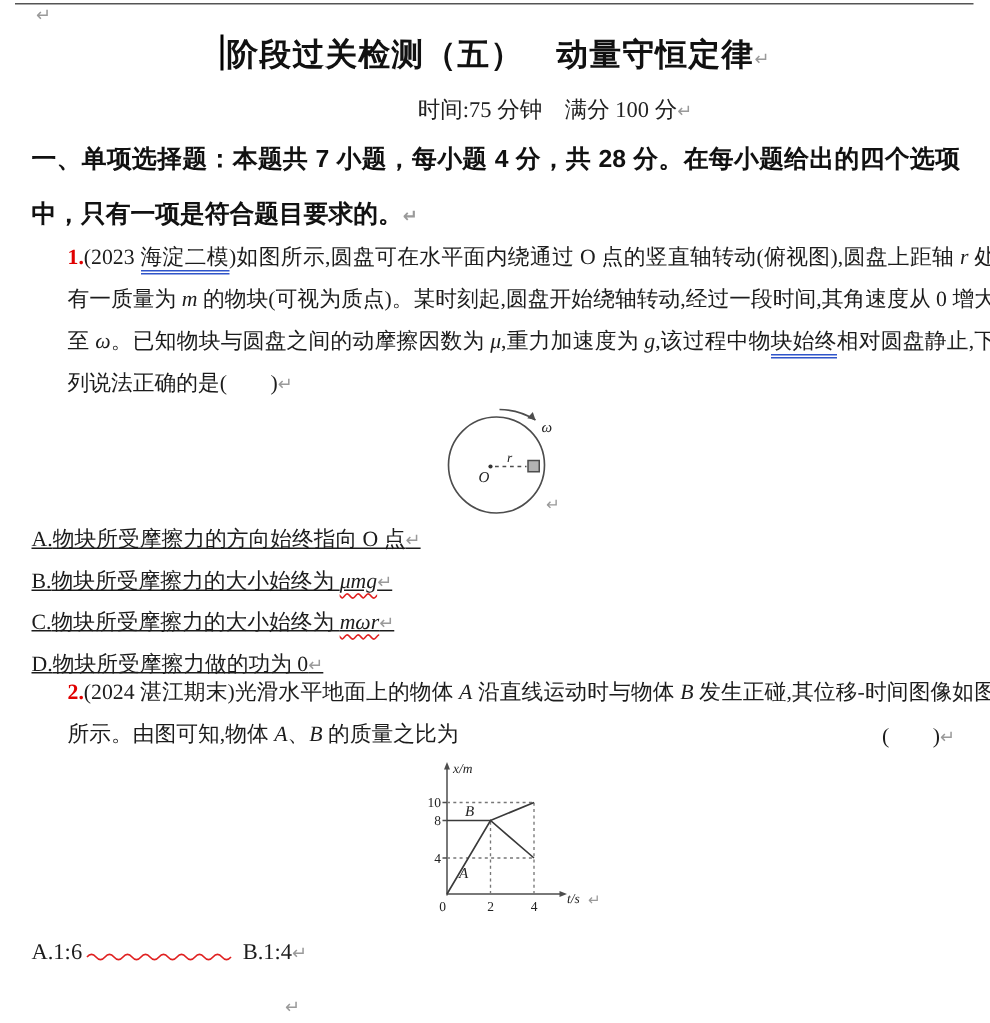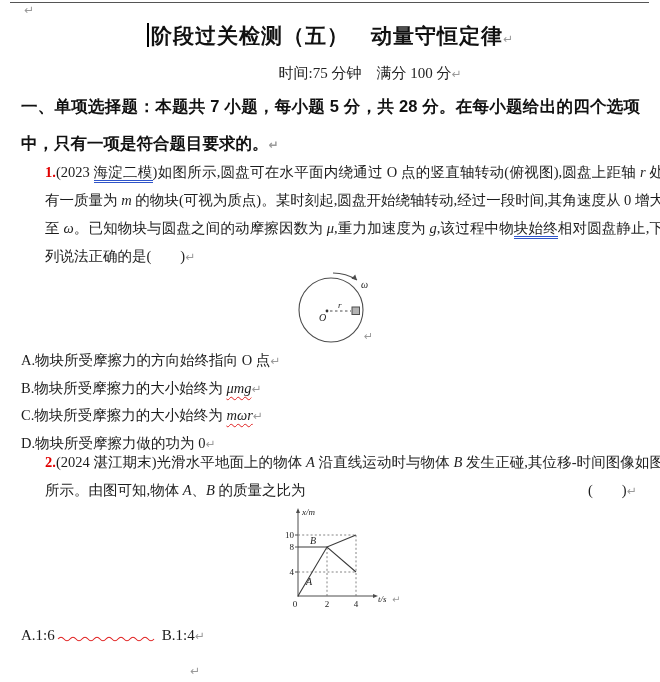--- a/index.html
+++ b/index.html
@@ -18,21 +18,21 @@
          font-size:16.5px;line-height:37px;color:#111;}
   .para{position:absolute;left:21px;width:619px;font-size:14.5px;line-height:28px;text-align:justify;margin-left:24px;}
   .q1-para{top:158px;}
   .q2-para{top:448px;}
   .qnum{color:#e00000;font-weight:bold;}
   .var{font-style:italic;}
   .blueline{border-bottom:3px double #2f54c9;padding-bottom:0px;}
   .wavytext{font-style:italic;text-decoration:underline;text-decoration-style:wavy;
             text-decoration-color:#e02020;text-decoration-thickness:1px;text-underline-offset:3px;}
   .q1-opts{position:absolute;left:21px;top:347px;font-size:14.5px;}
-  .opt{height:27.7px;line-height:27.7px;white-space:pre;}
+  .opt{height:27.7px;line-height:27.7px;white-space:pre;text-decoration:underline;}
   .q2-bracket{position:absolute;left:588px;top:481px;font-size:14.5px;white-space:pre;}
   .fig1{position:absolute;left:285px;top:264px;}
   .fig2{position:absolute;left:278px;top:503px;}
   .q2-opts{position:absolute;left:21px;top:617px;font-size:15px;}
   .opt2{height:28px;line-height:36px;white-space:pre;}
   .sq{vertical-align:-2px;margin:0 2px;}
   .final-pmark{position:absolute;left:190px;top:664px;}
   .svglabel{font-family:"Liberation Serif","DejaVu Serif",serif;font-style:italic;}
   .svgnum{font-family:"Liberation Serif","DejaVu Serif",serif;}
 </style>
@@ -41,21 +41,21 @@
 
 <div class="page">
 
   <div class="top-rule"></div>
   <span class="pmark pmark-tl">↵</span>
 
   <div class="title-row"><span class="cursor"></span><span class="title">阶段过关检测（五）　动量守恒定律</span><span class="pmark">↵</span></div>
 
   <div class="subtitle"><span>时间:75 分钟　满分 100 分</span><span class="pmark">↵</span></div>
 
-  <div class="sec-heading"><span>一、单项选择题：本题共 7 小题，每小题 5 分，共 28 分。在每小题给出的四个选项中，只有一项是符合题目要求的。</span><span class="pmark">↵</span></div>
+  <div class="sec-heading"><span>一、单项选择题：本题共 7 小题，每小题 4 分，共 28 分。在每小题给出的四个选项中，只有一项是符合题目要求的。</span><span class="pmark">↵</span></div>
 
   <div class="para q1-para"><span class="qnum">1.</span><span><span>(2023 </span><span class="blueline">海淀二模</span><span>)如图所示,圆盘可在水平面内绕通过 O 点的竖直轴转动(俯视图),圆盘上距轴 </span><span class="var">r</span><span> 处有一质量为 </span><span class="var">m</span><span> 的物块(可视为质点)。某时刻起,圆盘开始绕轴转动,经过一段时间,其角速度从 0 增大至 </span><span class="var">ω</span><span>。已知物块与圆盘之间的动摩擦因数为 </span><span class="var">μ</span><span>,重力加速度为 </span><span class="var">g</span><span>,该过程中物</span><span class="blueline">块始终</span><span>相对圆盘静止,下列说法正确的是(　　)</span></span><span class="pmark">↵</span></div>
 
   <svg class="fig1" width="110" height="86" viewBox="0 0 110 86">
     <circle cx="46" cy="46" r="32" fill="none" stroke="#4d4d4d" stroke-width="1.1"></circle>
     <circle cx="42" cy="47" r="1.4" fill="#333"></circle>
     <line x1="45" y1="47" x2="66" y2="47" stroke="#4d4d4d" stroke-width="1" stroke-dasharray="2.5 2.5"></line>
     <rect x="67" y="43" width="7.5" height="7.5" fill="#b3b3b3" stroke="#4d4d4d" stroke-width="1"></rect>
     <text class="svglabel" x="34" y="57" font-size="10" fill="#222">O</text>
     <text class="svglabel" x="53" y="44" font-size="9" fill="#222">r</text>

